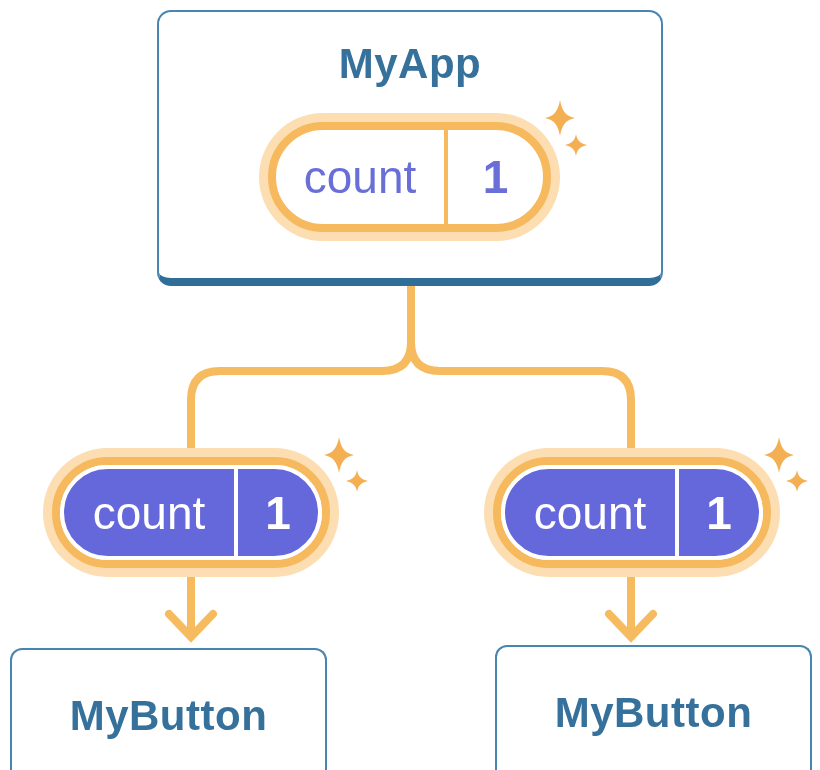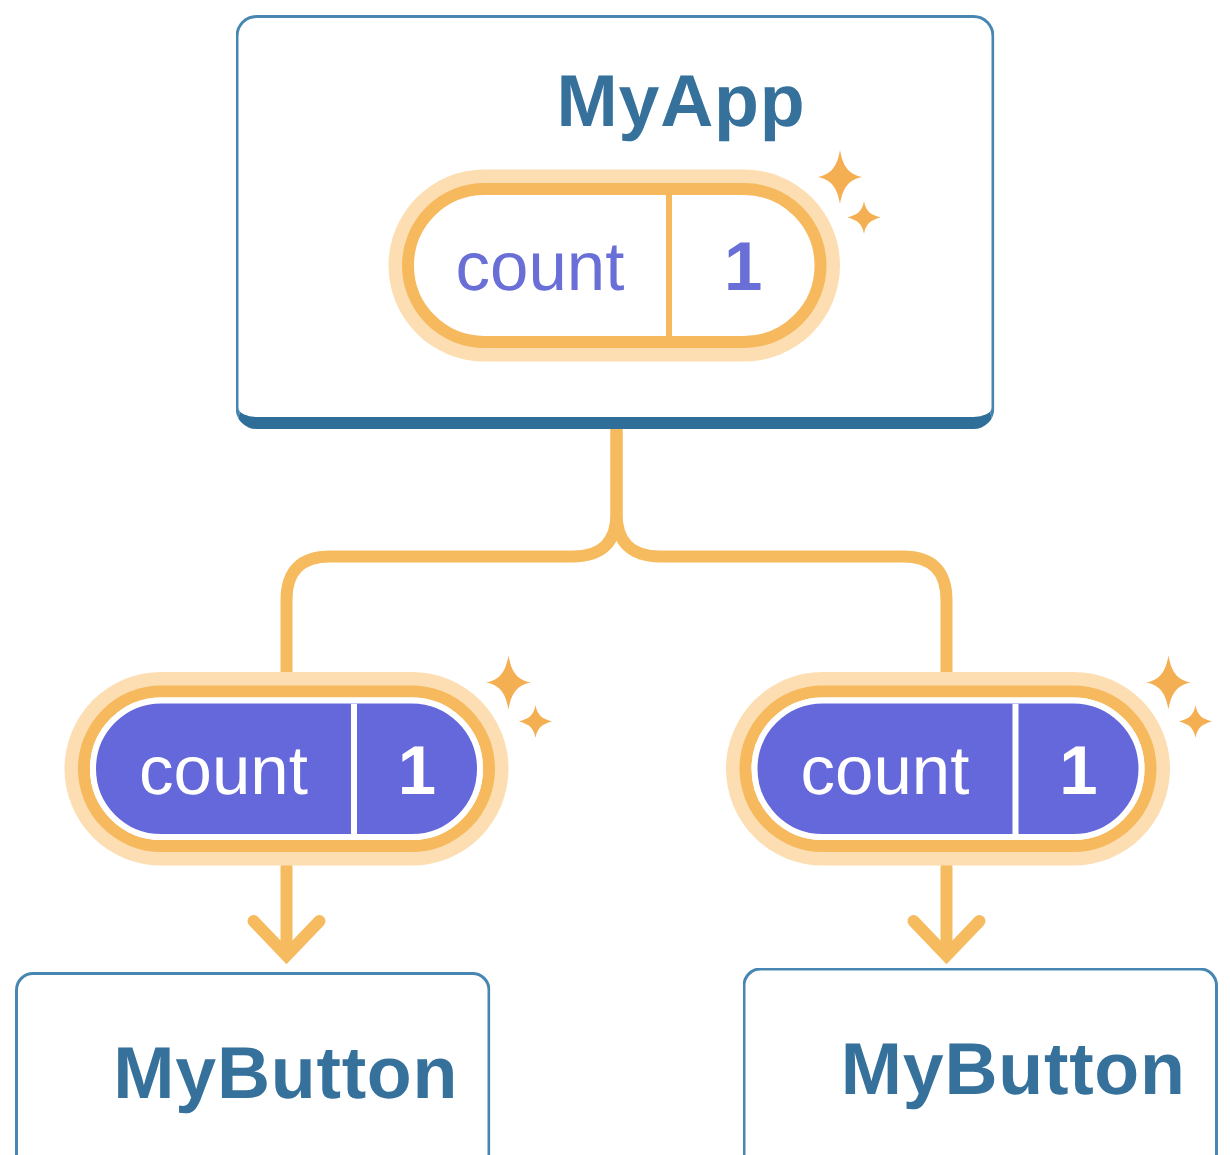--- a/index.html
+++ b/index.html
@@ -24,21 +24,21 @@
     border-radius:14px;
     box-sizing:border-box;
     z-index:2;
   }
   .card.root{left:157px;top:10px;width:506px;height:276px;}
   .card.child{width:317px;height:140px;border-bottom-width:7px;border-radius:12px;
     display:flex;align-items:center;justify-content:center;}
   .card.child.left{left:10px;top:648px;}
   .card.child.right{left:495px;top:645px;}
   .card-title{
-    color:#36719C;font-size:49px;font-weight:bold;letter-spacing:0.5px;margin-left:44px;
+    color:#36719C;font-size:42px;font-weight:bold;letter-spacing:0.5px;
   }
   .card.root .card-title{
     position:absolute;left:0;top:28px;width:100%;text-align:center;
   }
   
   .pill{
     position:absolute;
     box-sizing:border-box;
     border:8px solid #F6B95E;
     border-radius:999px;

